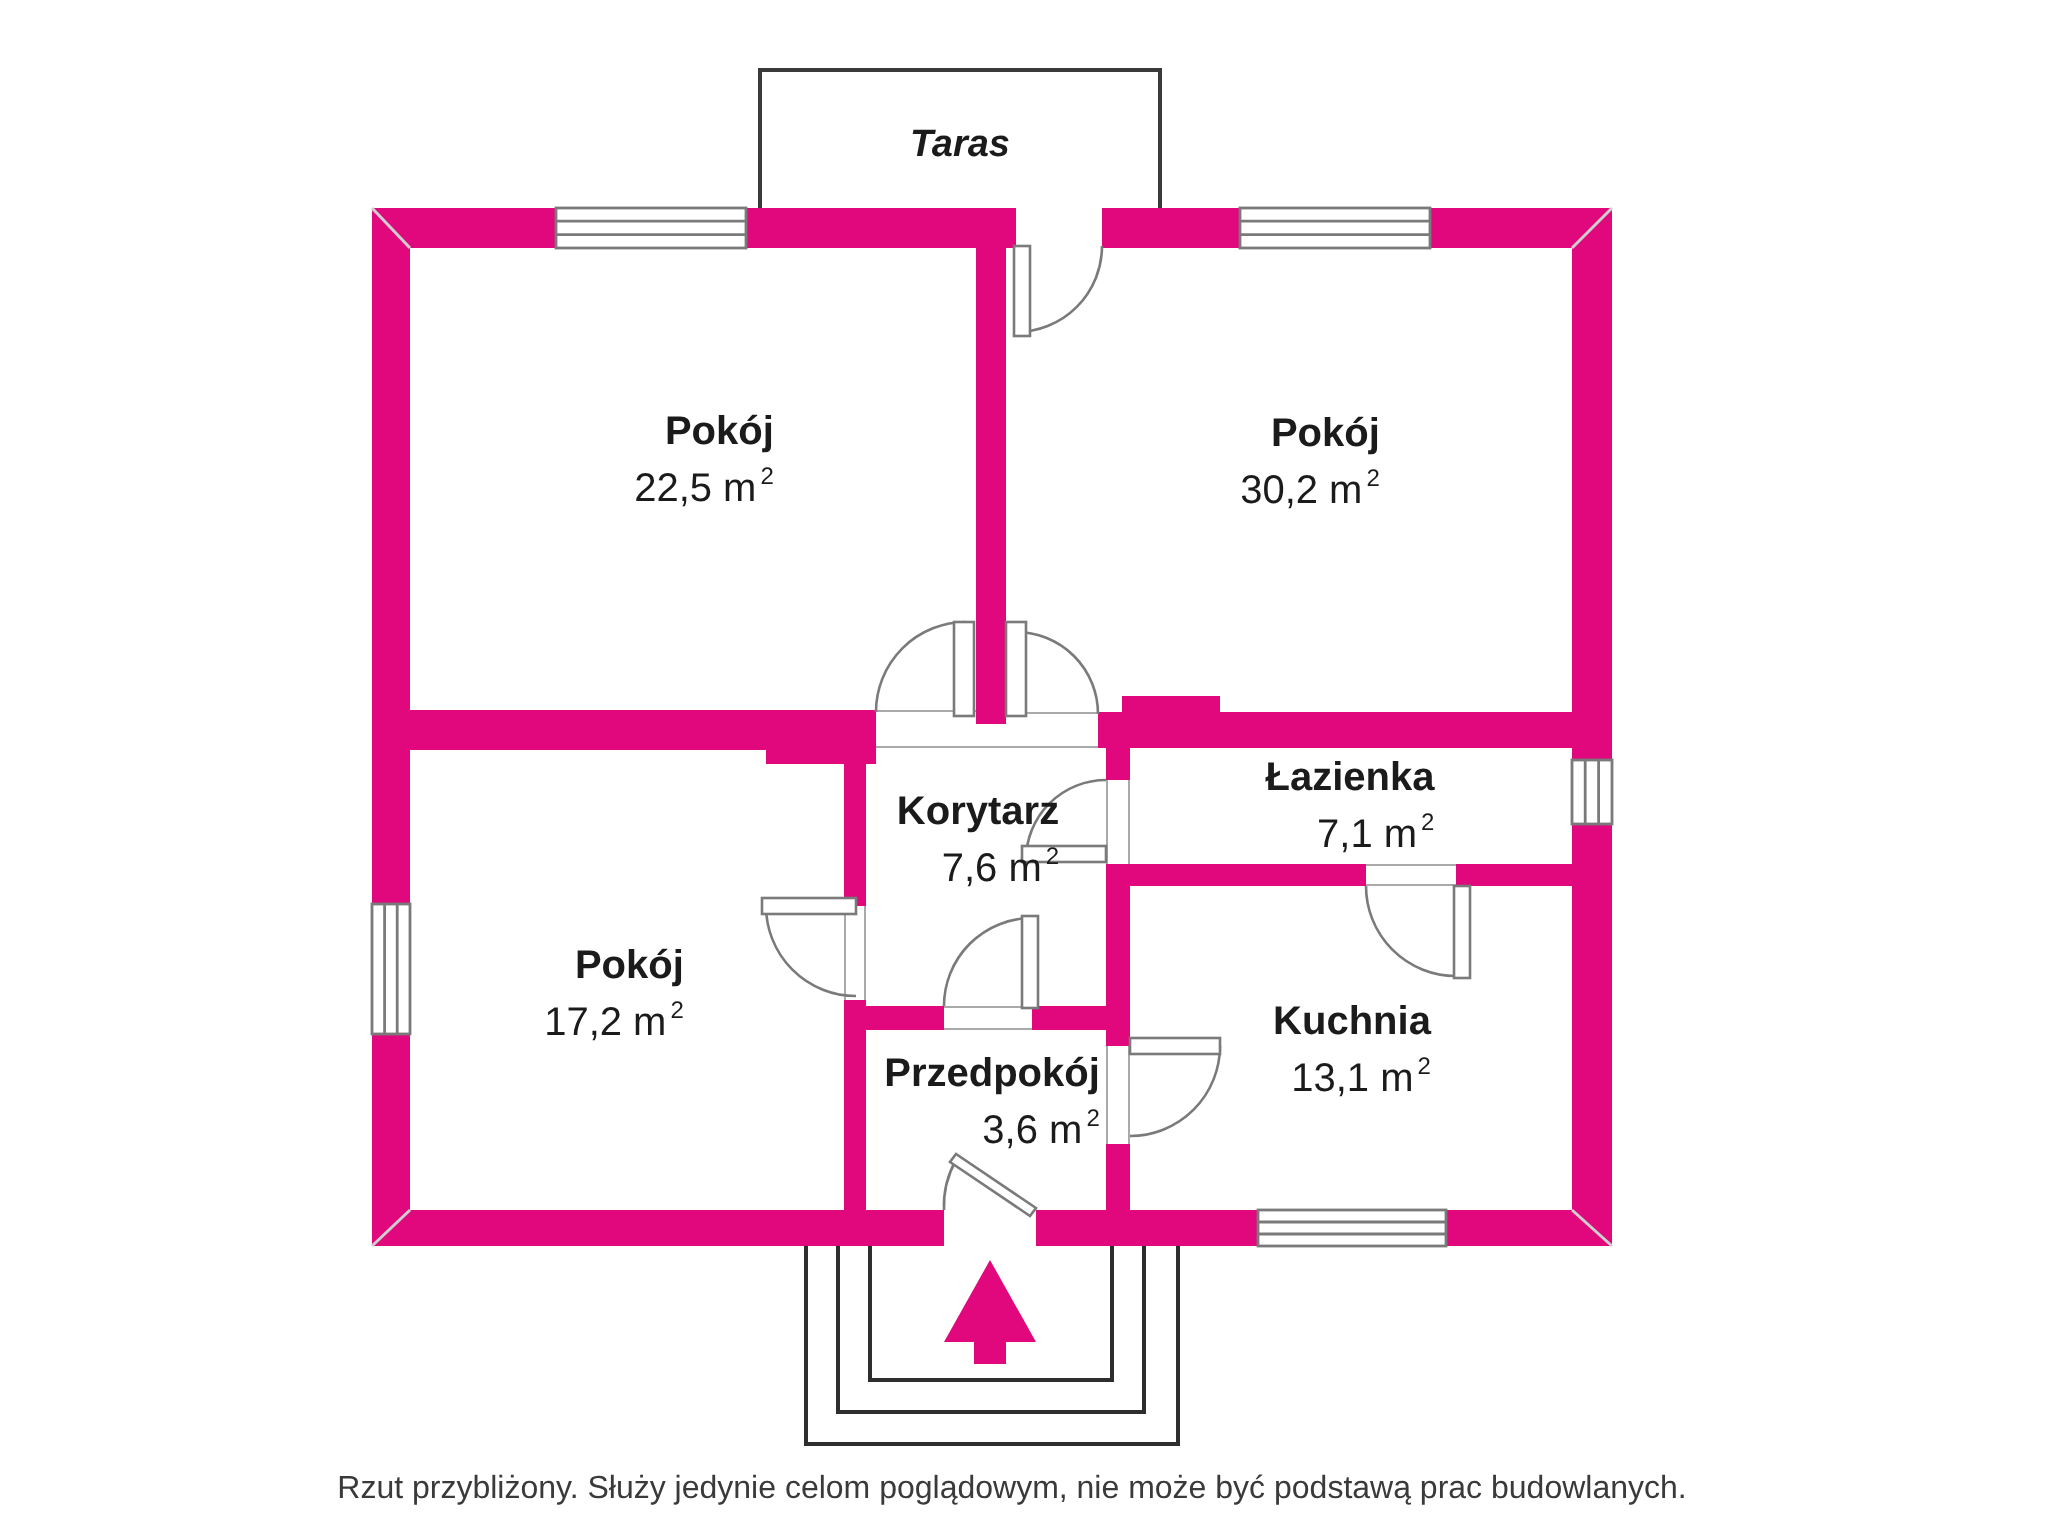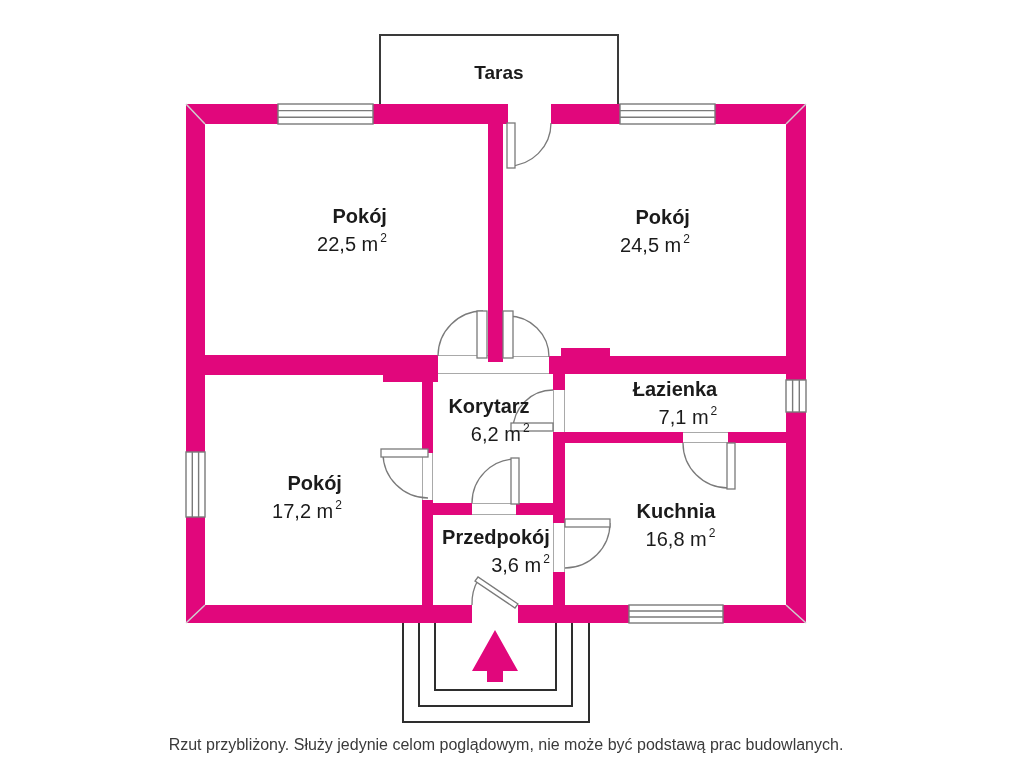--- a/index.html
+++ b/index.html
@@ -11,23 +11,23 @@
     --label_text:#1b1b1b;
     --footer_text:#3a3a3a;
     --arrow:#e1077c;
   }
   html,body{margin:0;padding:0;background:#ffffff;}
   .plan{
     position:relative;width:1024px;height:768px;background:#ffffff;overflow:hidden;
     font-family:"Liberation Sans","DejaVu Sans",sans-serif;
   }
   .terrace{
-    position:absolute;left:379px;top:34px;width:240px;height:78px;
+    position:absolute;left:379px;top:34px;width:202px;height:78px;
     border:2px solid var(--terrace_outline);background:#ffffff;box-sizing:border-box;
-    z-index:1;display:flex;align-items:center;justify-content:center;
+    z-index:1;display:flex;align-items:center;justify-content:center;font-style:italic;
   }
   .terrace-label{font-size:19px;font-weight:bold;color:var(--label_text);}
   .room{position:absolute;background:#ffffff;border:1px solid var(--room_outline);box-sizing:border-box;z-index:2;}
   .wall{position:absolute;background:var(--wall);z-index:3;}
   svg.overlay{position:absolute;left:0;top:0;z-index:4;pointer-events:none;}
   .rlabel{
     position:absolute;transform:translateX(-50%);text-align:right;z-index:5;
     color:var(--label_text);line-height:23px;white-space:nowrap;
   }
   .rname{font-size:20px;font-weight:bold;display:block;}
@@ -168,37 +168,37 @@
 
     <polygon points="495,630 472,671 487,671 487,682 503,682 503,671 518,671" fill="#e1077c"></polygon>
   </svg>
 
   <div class="rlabel" style="left:352px;top:205px;">
     <span class="rname">Pokój</span>
     <span class="rarea"><span>22,5 m</span><sup>2</sup></span>
   </div>
   <div class="rlabel" style="left:655px;top:206px;">
     <span class="rname">Pokój</span>
-    <span class="rarea"><span>24,5 m</span><sup>2</sup></span>
+    <span class="rarea"><span>30,2 m</span><sup>2</sup></span>
   </div>
   <div class="rlabel" style="left:477px;top:395px;margin-left:12px;">
     <span class="rname">Korytarz</span>
-    <span class="rarea"><span>6,2 m</span><sup>2</sup></span>
+    <span class="rarea"><span>7,6 m</span><sup>2</sup></span>
   </div>
   <div class="rlabel" style="left:675px;top:378px;">
     <span class="rname">Łazienka</span>
     <span class="rarea"><span>7,1 m</span><sup>2</sup></span>
   </div>
   <div class="rlabel" style="left:307px;top:472px;">
     <span class="rname">Pokój</span>
     <span class="rarea"><span>17,2 m</span><sup>2</sup></span>
   </div>
   <div class="rlabel" style="left:676px;top:500px;">
     <span class="rname">Kuchnia</span>
-    <span class="rarea"><span>16,8 m</span><sup>2</sup></span>
+    <span class="rarea"><span>13,1 m</span><sup>2</sup></span>
   </div>
   <div class="rlabel" style="left:496px;top:526px;">
     <span class="rname">Przedpokój</span>
     <span class="rarea"><span>3,6 m</span><sup>2</sup></span>
   </div>
 
   <div class="footer">Rzut przybliżony. Służy jedynie celom poglądowym, nie może być podstawą prac budowlanych.</div>
 
 </div>
 

